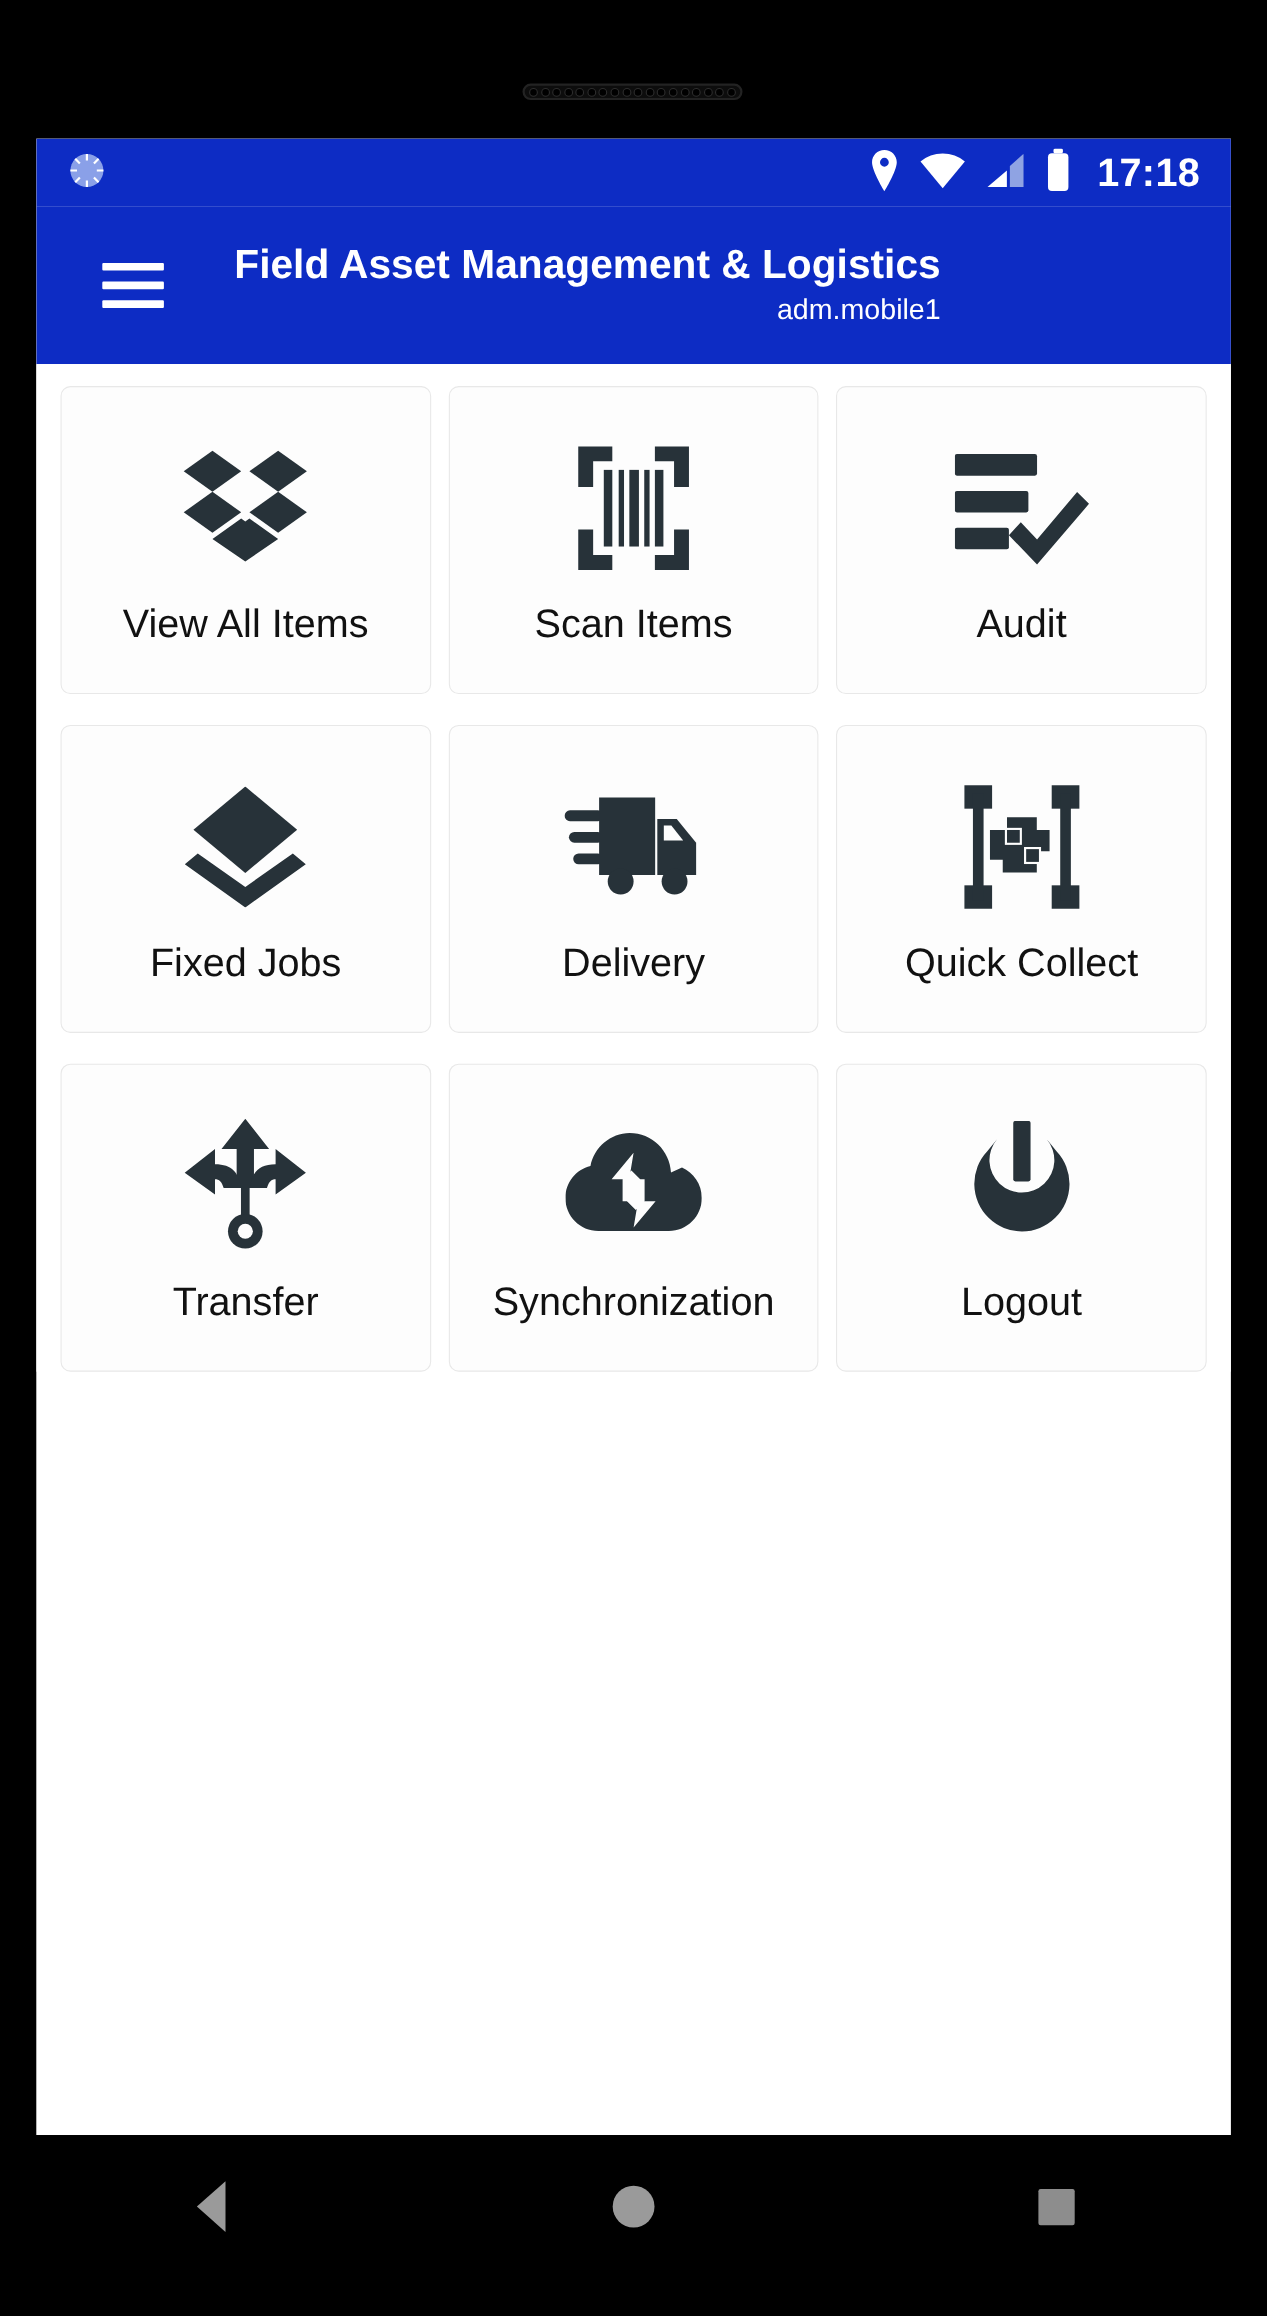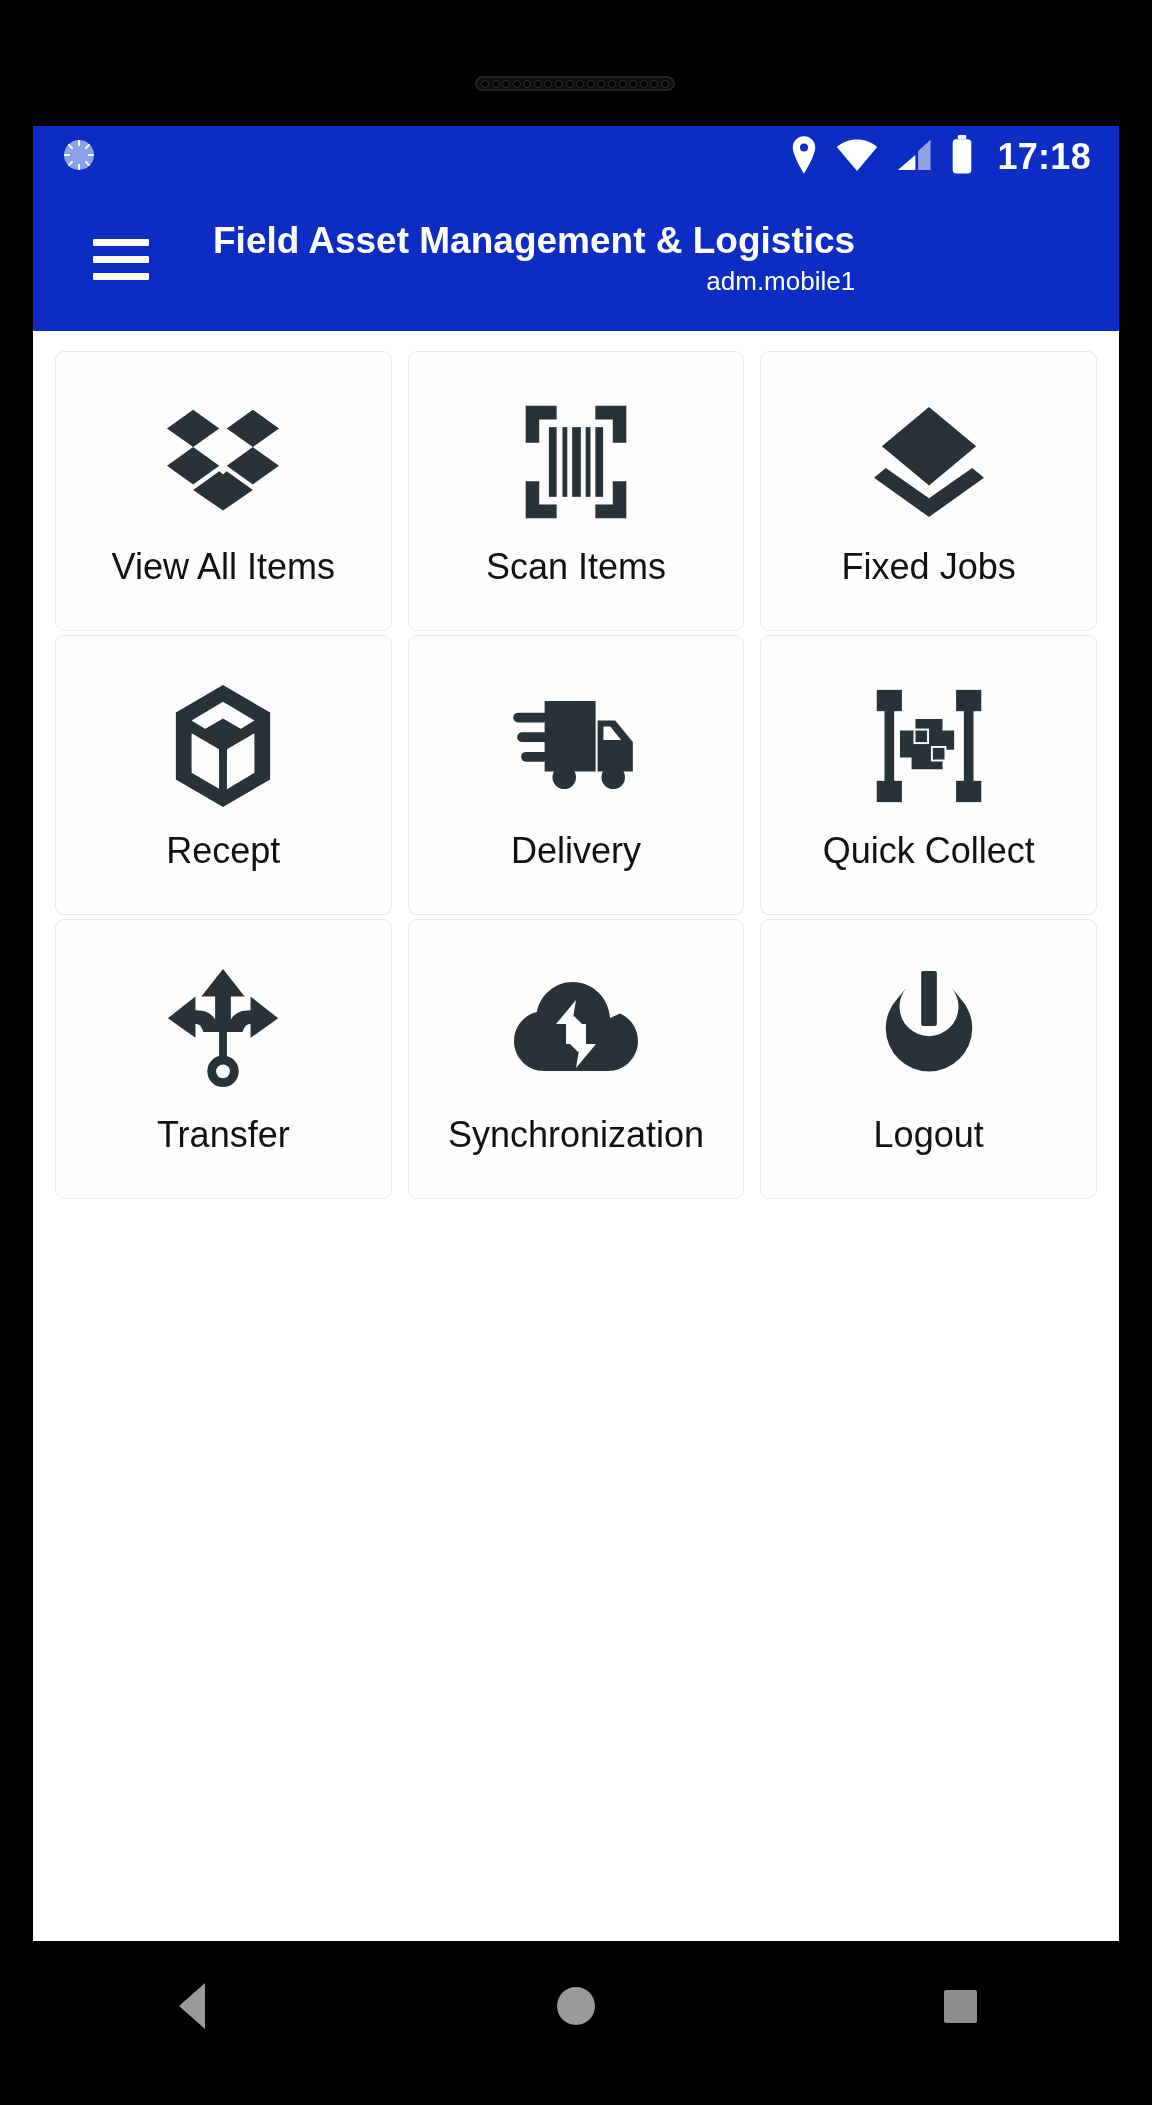--- a/index.html
+++ b/index.html
@@ -139,21 +139,21 @@
     font-weight: normal;
     line-height: 1.3;
     margin-top: 3px;
   }
 
   
   #grid {
     padding: 20px 22px 0 22px;
     display: grid;
     grid-template-columns: repeat(3, 1fr);
-    gap: 4px 16px;
+    gap: 28px 16px;
     box-sizing: border-box;
     background: #ffffff;
   }
   .tile {
     background: #fdfdfd;
     border: 1px solid #e8e8e8;
     border-radius: 9px;
     height: 280px;
     display: flex;
     flex-direction: column;
@@ -339,43 +339,42 @@
             <rect x="14" y="13" width="4" height="36"></rect>
             <rect x="21" y="13" width="2.5" height="36"></rect>
             <rect x="26" y="13" width="4.5" height="36"></rect>
             <rect x="33" y="13" width="2.5" height="36"></rect>
             <rect x="38" y="13" width="4" height="36"></rect>
           </svg>
         </div>
         <div class="tile-label">Scan Items</div>
       </div>
 
+      <div class="tile">
+        <div class="tile-icon">
+          <svg width="122" height="104" viewBox="0 0 62 52">
+            <rect x="0" y="1" width="38" height="10" rx="1"></rect>
+            <rect x="0" y="18" width="34" height="10" rx="1"></rect>
+            <rect x="0" y="35" width="25" height="10" rx="1"></rect>
+            <path d="M56.5 18.5 38 40.5 30.5 32.5 25 38.5 38 52 62 24z"></path>
+          </svg>
+        </div>
+        <div class="tile-label">Audit</div>
+      </div>
 
       <div class="tile">
         <div class="tile-icon">
           <svg width="118" height="110" viewBox="0 0 60 56">
             <path d="M30 0 54 20 30 40 6 20z"></path>
             <path d="M8 31 2 36l28 20 28-20-6-5-22 15.5z"></path>
           </svg>
         </div>
         <div class="tile-label">Fixed Jobs</div>
       </div>
 
-      <div class="tile">
-        <div class="tile-icon">
-          <svg width="110" height="124" viewBox="0 0 56 62">
-            <path d="M28 0 4 14v34l24 14 24-14V14z
-                     M28 8.5 44 18l-7 4.3-9-5.3-9 5.3L12 18z
-                     M12 24.5l14 8.2v20.1L12 44.6z
-                     M30 32.7l14-8.2v20.1l-14 8.4z" fill-rule="evenodd"></path>
-            <path d="M28 17.2 37 22.4 30 26.6v9.5l-2 1.2-2-1.2v-9.5l-7-4.2z"></path>
-          </svg>
-        </div>
-        <div class="tile-label">Recept</div>
-      </div>
 
       <div class="tile">
         <div class="tile-icon">
           <svg width="126" height="98" viewBox="0 0 64 50">
             <rect x="0" y="8" width="18" height="5" rx="2.5"></rect>
             <rect x="2" y="18" width="16" height="5" rx="2.5"></rect>
             <rect x="4" y="28" width="14" height="5" rx="2.5"></rect>
             <path d="M16 2h26v36H16z"></path>
             <path d="M43 12h9l9 11v15h-18z"></path>
             <path d="M46 15v7h9l-5.5-7z" fill="#fdfdfd"></path>

